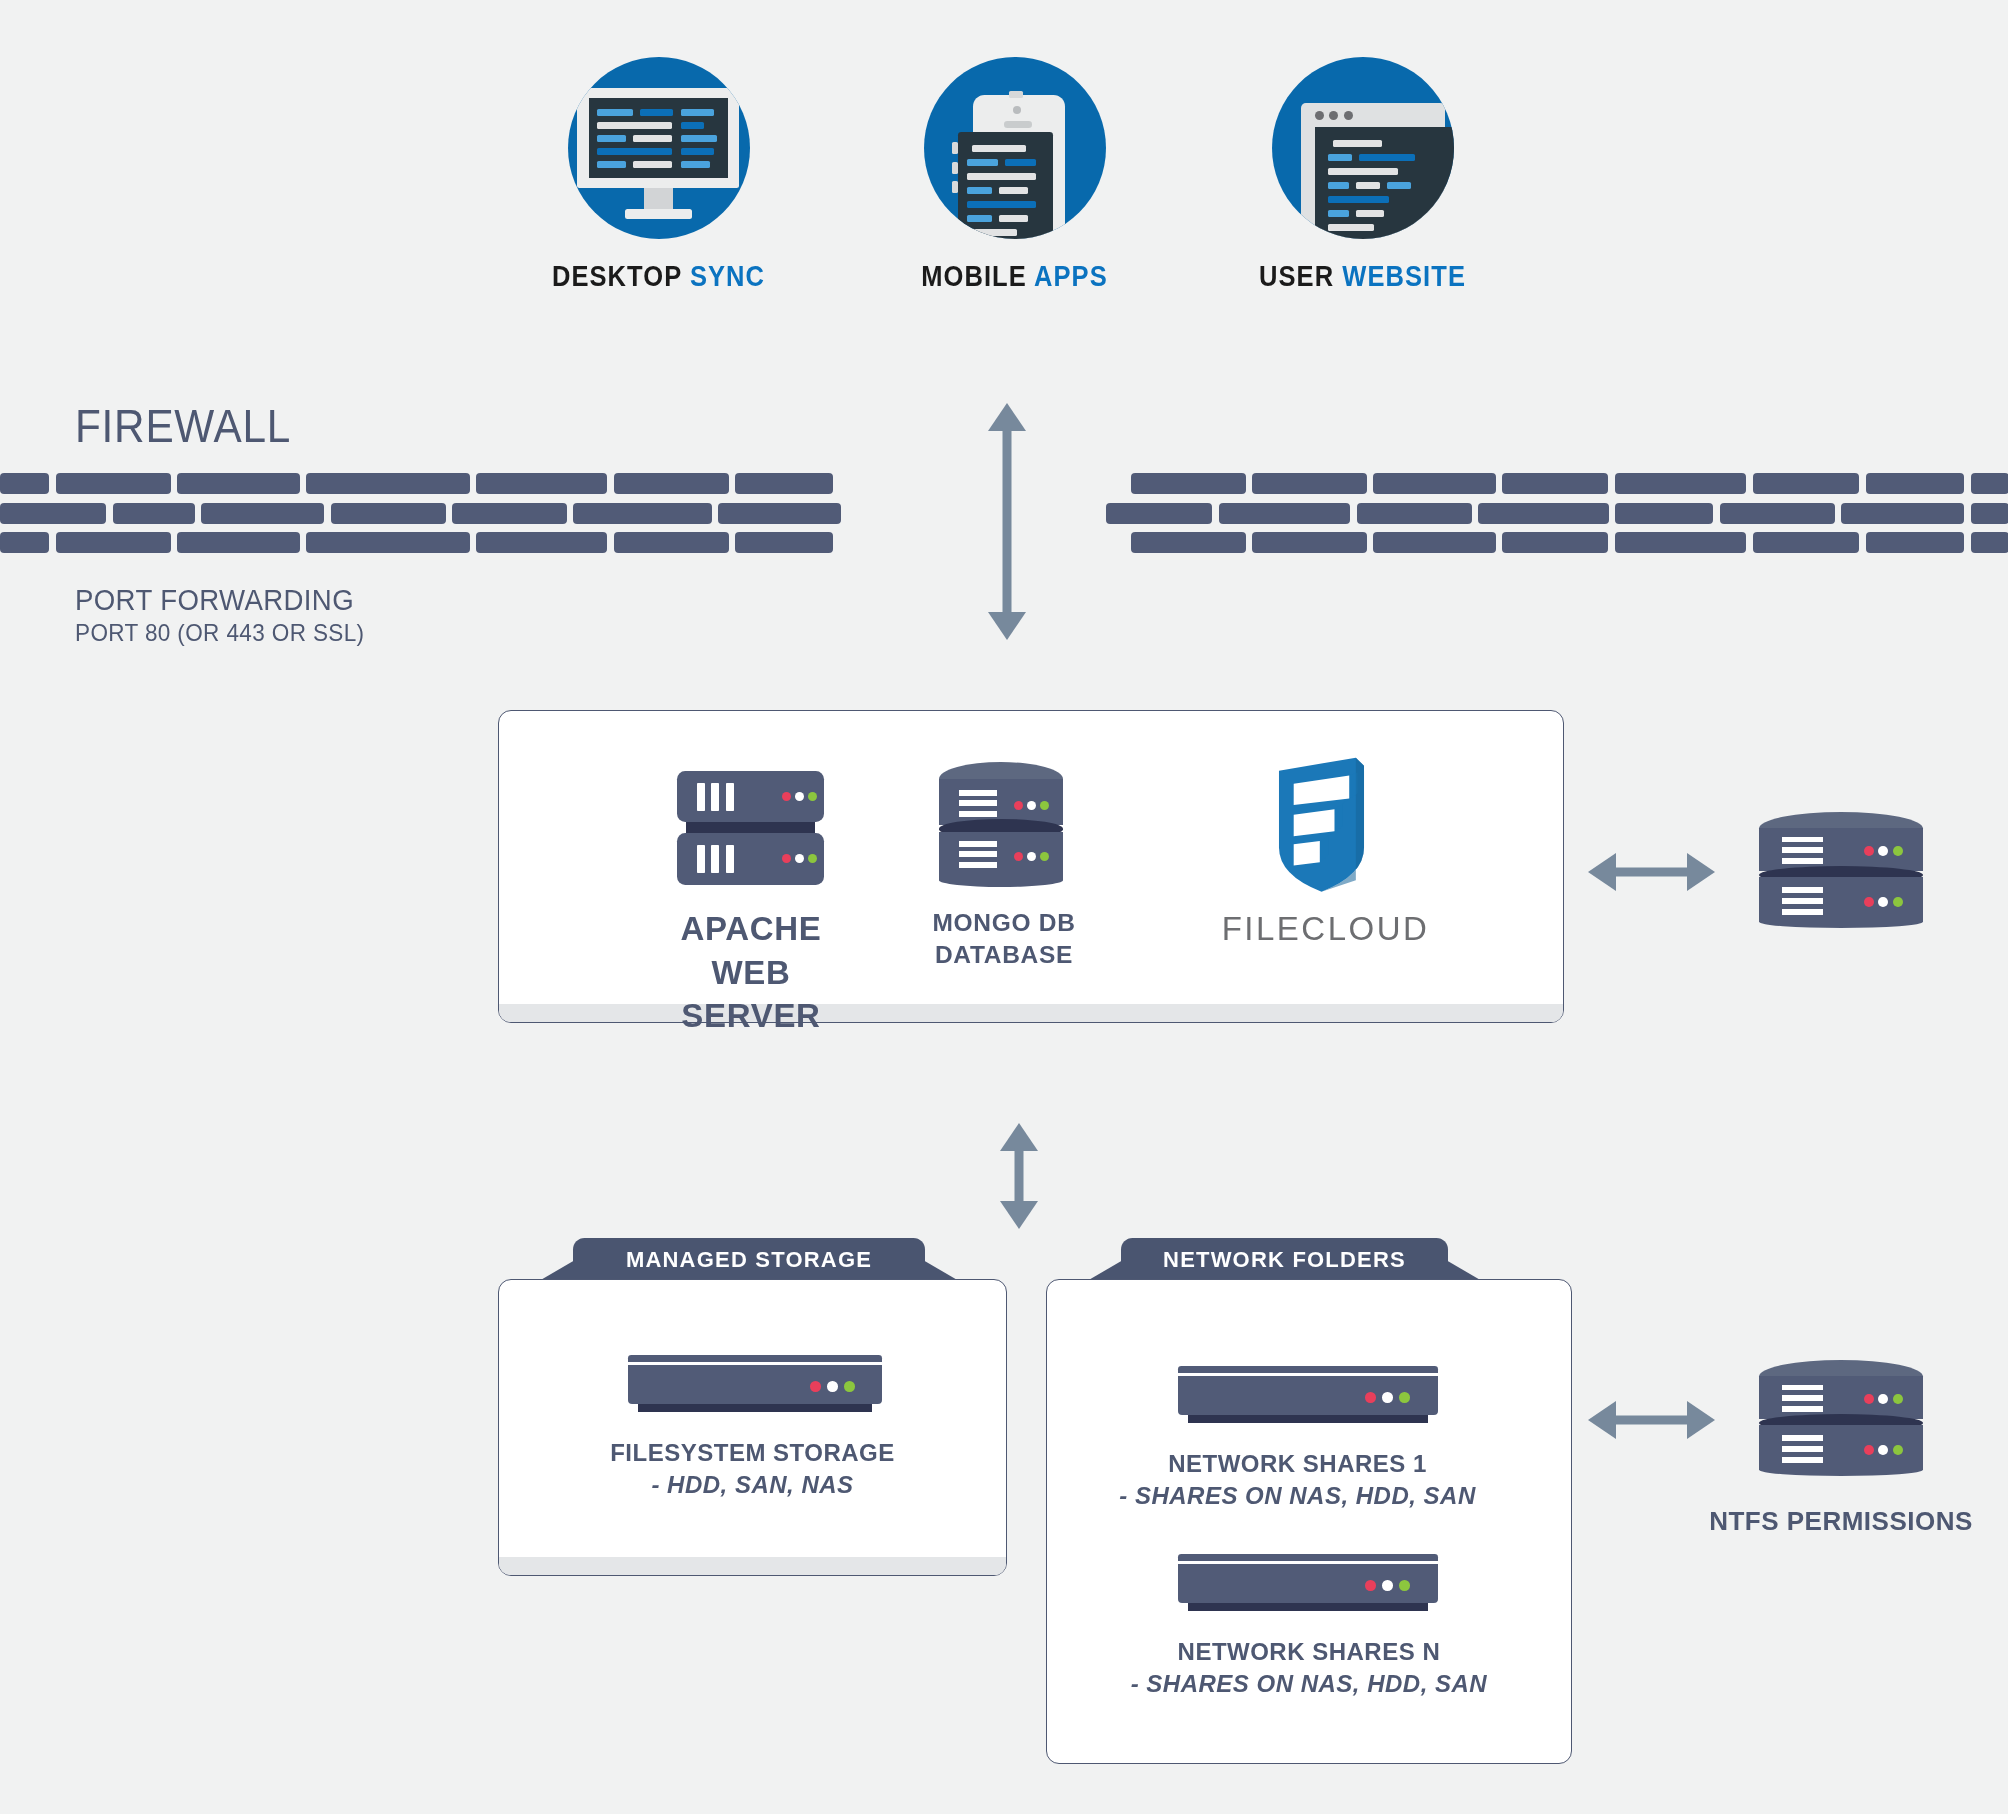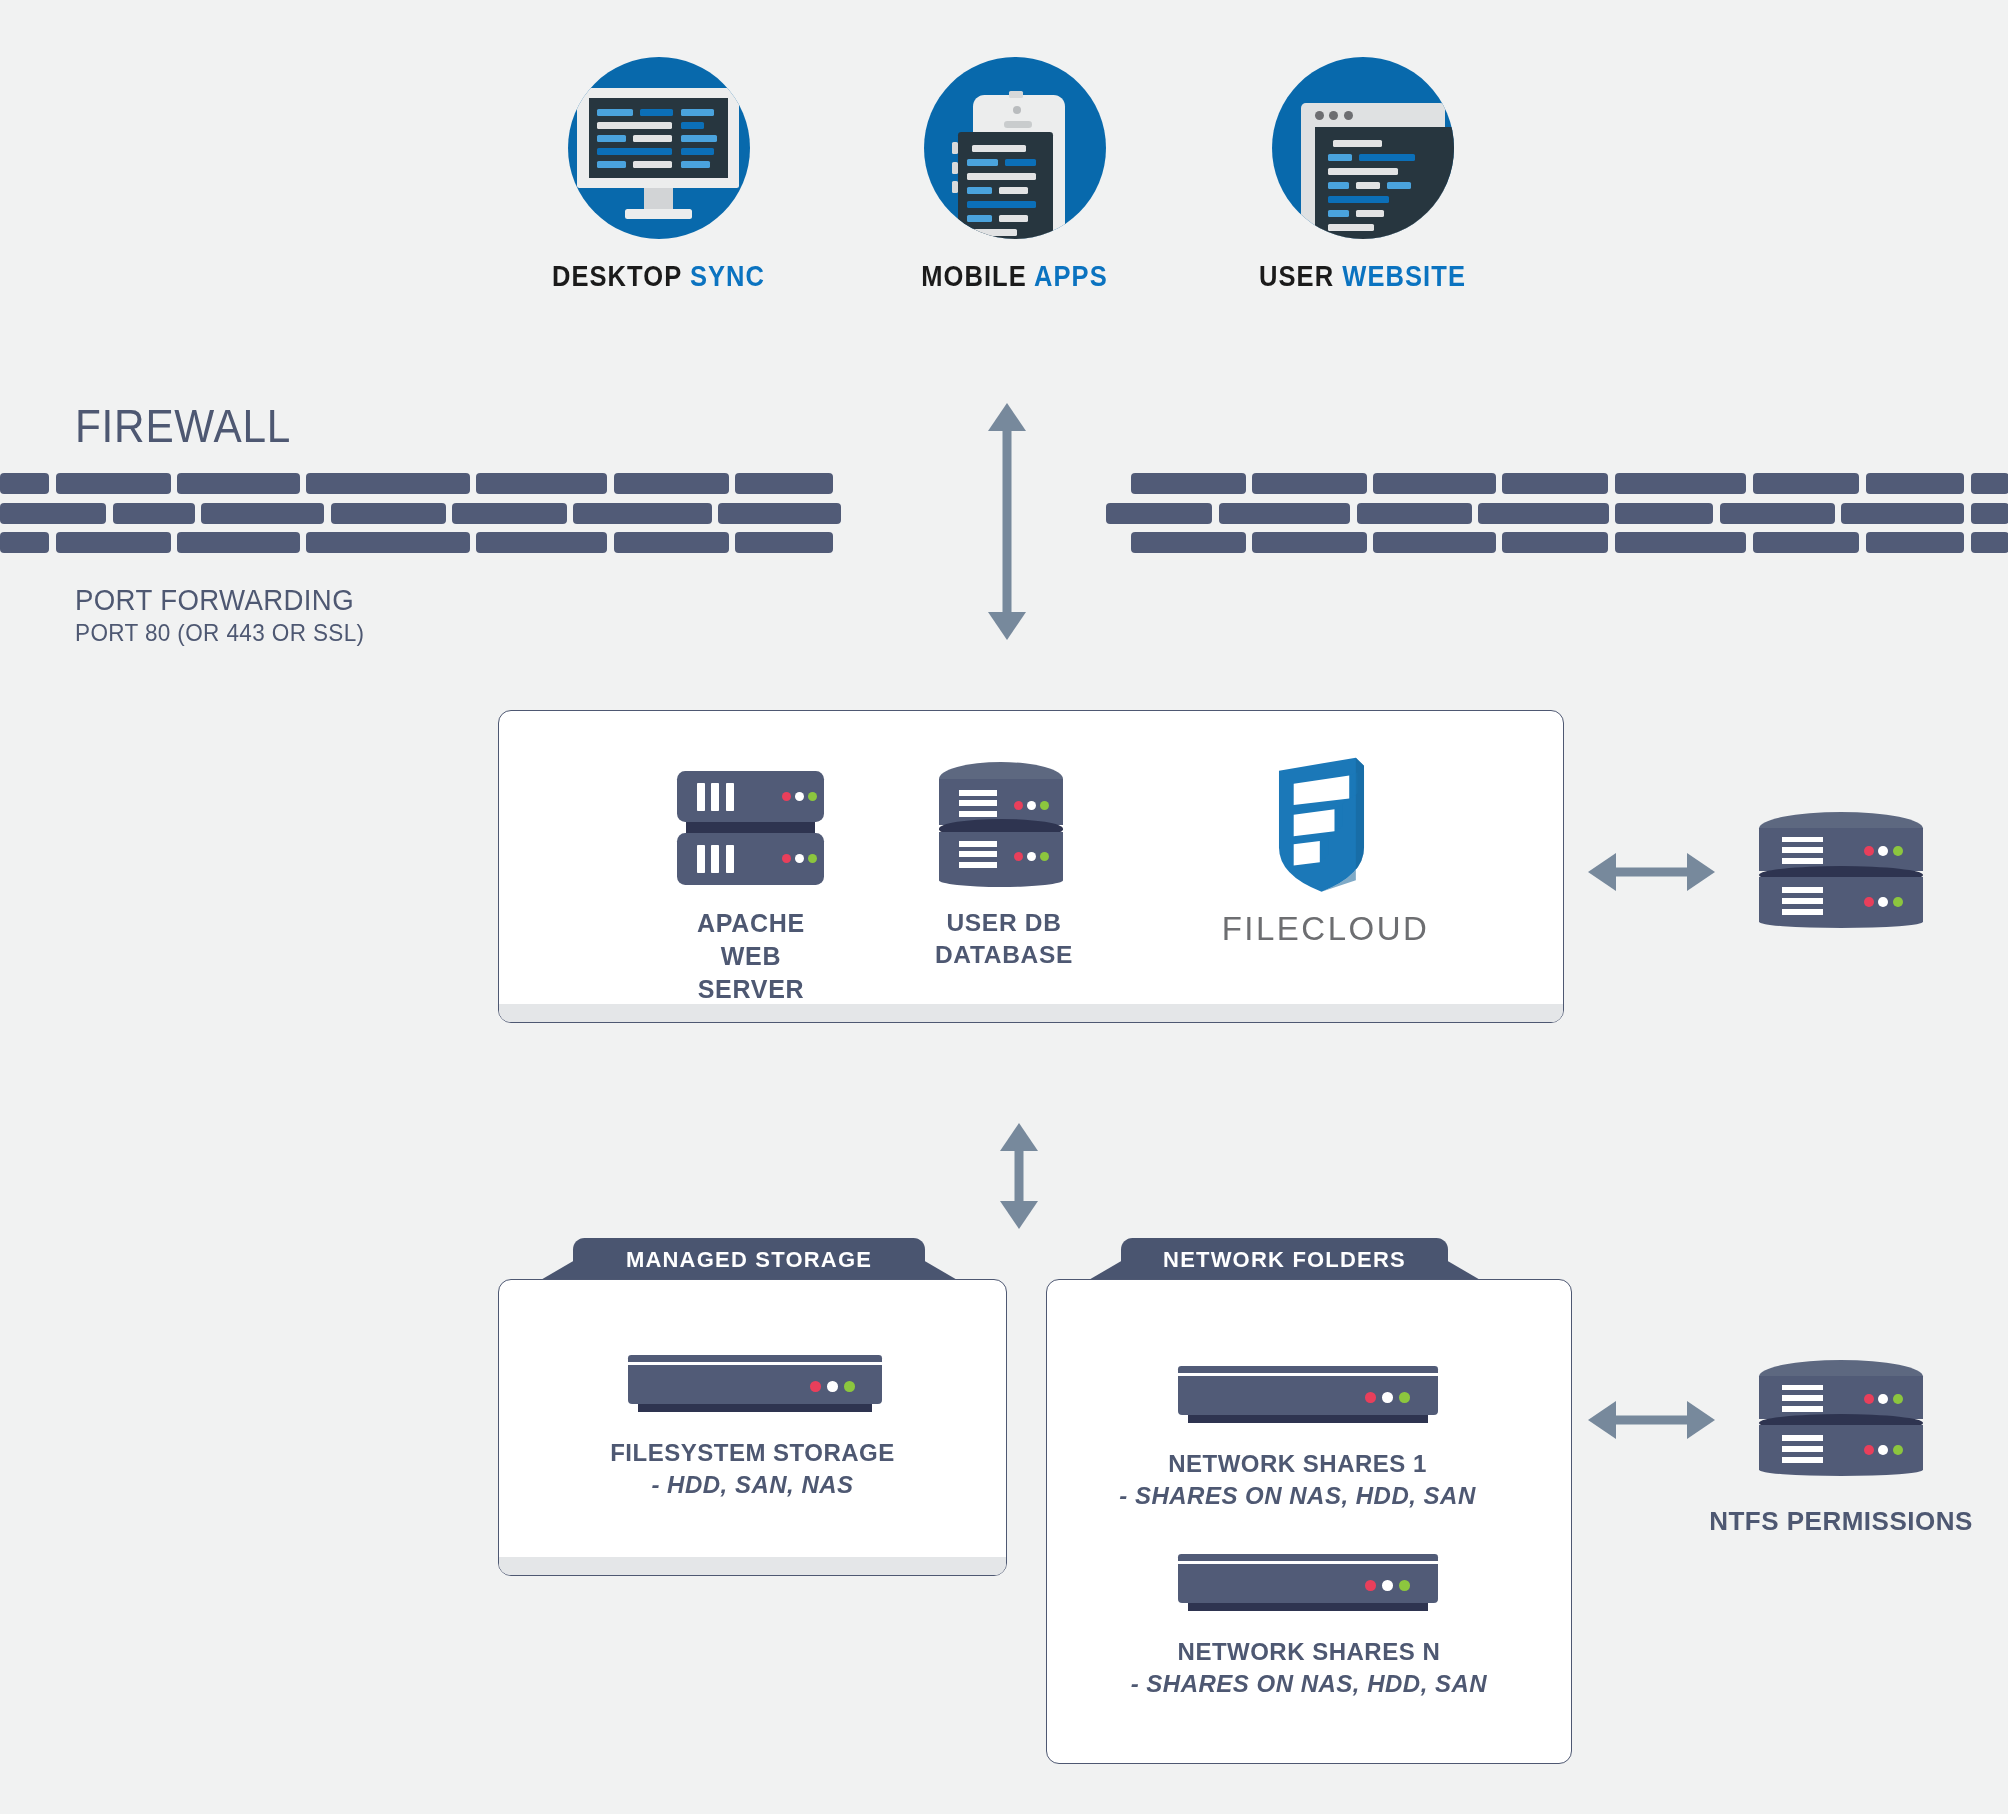--- a/index.html
+++ b/index.html
@@ -314,21 +314,21 @@
       <div class="vbar" style="left:19.6px;top:74px;height:28px;"></div>
       <div class="vbar" style="left:34px;top:74px;height:28px;"></div>
       <div class="vbar" style="left:49px;top:74px;height:28px;"></div>
       <div class="led r" style="left:105px;top:21px;width:9px;height:9px;"></div>
       <div class="led w" style="left:118px;top:21px;width:9px;height:9px;"></div>
       <div class="led g" style="left:131px;top:21px;width:9px;height:9px;"></div>
       <div class="led r" style="left:105px;top:83px;width:9px;height:9px;"></div>
       <div class="led w" style="left:118px;top:83px;width:9px;height:9px;"></div>
       <div class="led g" style="left:131px;top:83px;width:9px;height:9px;"></div>
     </div>
-    <div class="cap-nav" style="left:170px;top:196px;width:164px;font-size:25px;">
+    <div class="cap-nav" style="left:170px;top:196px;width:164px;font-size:33px;">
       <div>APACHE</div>
       <div>WEB SERVER</div>
     </div>
 
     <div class="cyl" style="left:440px;top:51px;width:124px;height:129px;">
       <div class="top" style="top:0;height:34px;"></div>
       <div class="mid" style="top:17px;height:46px;"></div>
       <div class="bandw" style="top:57px;height:19.6px;"></div>
       <div class="mid" style="top:70px;height:43px;"></div>
       <div class="bot" style="top:97px;height:28px;"></div>
@@ -339,21 +339,21 @@
       <div class="hbar" style="left:19.6px;top:89px;width:38px;"></div>
       <div class="hbar" style="left:19.6px;top:100px;width:38px;"></div>
       <div class="led r" style="left:75px;top:39px;width:9px;height:9px;"></div>
       <div class="led w" style="left:88px;top:39px;width:9px;height:9px;"></div>
       <div class="led g" style="left:101px;top:39px;width:9px;height:9px;"></div>
       <div class="led r" style="left:75px;top:90px;width:9px;height:9px;"></div>
       <div class="led w" style="left:88px;top:90px;width:9px;height:9px;"></div>
       <div class="led g" style="left:101px;top:90px;width:9px;height:9px;"></div>
     </div>
     <div class="cap-nav" style="left:419px;top:196px;width:172px;font-size:24.5px;">
-      <div>USER DB</div>
+      <div>MONGO DB</div>
       <div>DATABASE</div>
     </div>
 
     <svg style="position:absolute;left:765px;top:45px;" width="115" height="139" viewBox="0 0 140 170">
       <path d="M18 18 L112 2 L122 12 L122 112 Q122 146 70 166 Q18 146 18 112 Z" fill="#1b78b8"></path>
       <path d="M70 166 Q122 146 122 112 L122 12 L112 2 L112 26 L112 152 Z" fill="#156499" opacity="0.55"></path>
       <polygon points="36,34 104,24 104,52 36,60" fill="#ffffff"></polygon>
       <polygon points="36,72 86,65 86,92 36,98" fill="#ffffff"></polygon>
       <polygon points="36,108 68,104 68,130 36,134" fill="#ffffff"></polygon>
       <path d="M104 24 L104 52 L86 65 L86 92 L68 104 L68 130 L78 122 L78 98 L96 86 L96 58 L114 46 L114 20 Z" fill="#1b78b8" opacity="0.35"></path>

